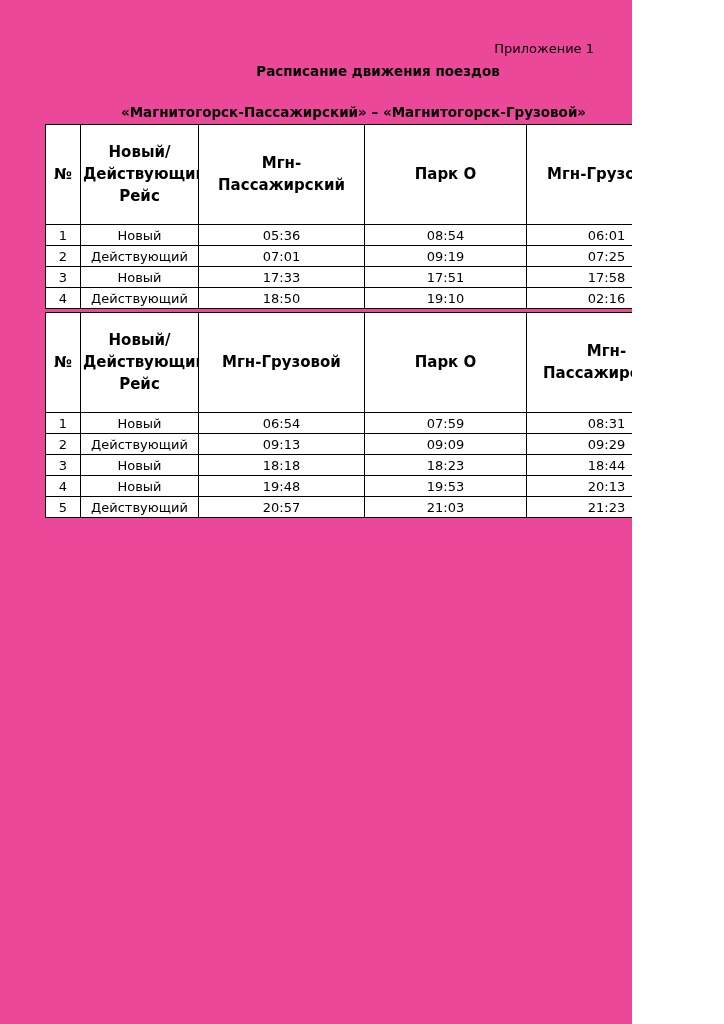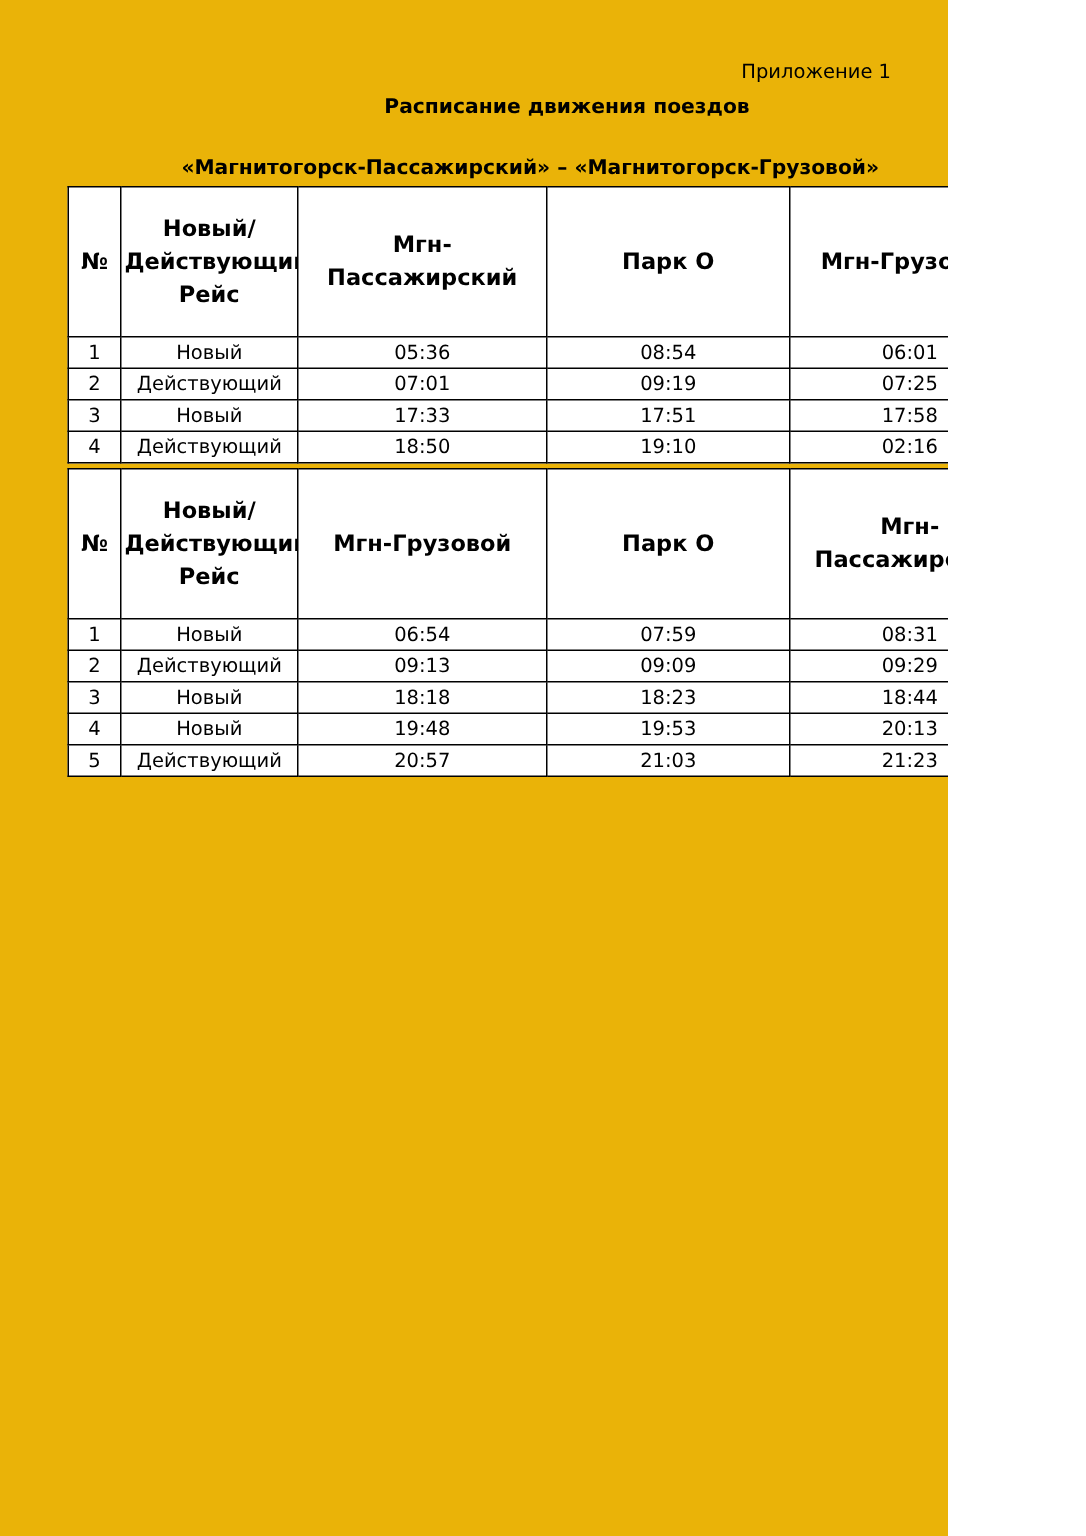--- a/index.html
+++ b/index.html
@@ -8,21 +8,21 @@
     width: 724px;
     height: 1024px;
     font-family: "DejaVu Sans", "Liberation Sans", sans-serif;
     color: #000000;
     position: relative;
   }
   .page {
     position: relative;
     width: 632px;
     height: 1024px;
-    background: #eab308;
+    background: #ec4899;
     overflow: hidden;
   }
   .annex {
     position: absolute;
     top: 41px;
     right: 38px;
     font-size: 13px;
     font-weight: normal;
     text-align: right;
   }

